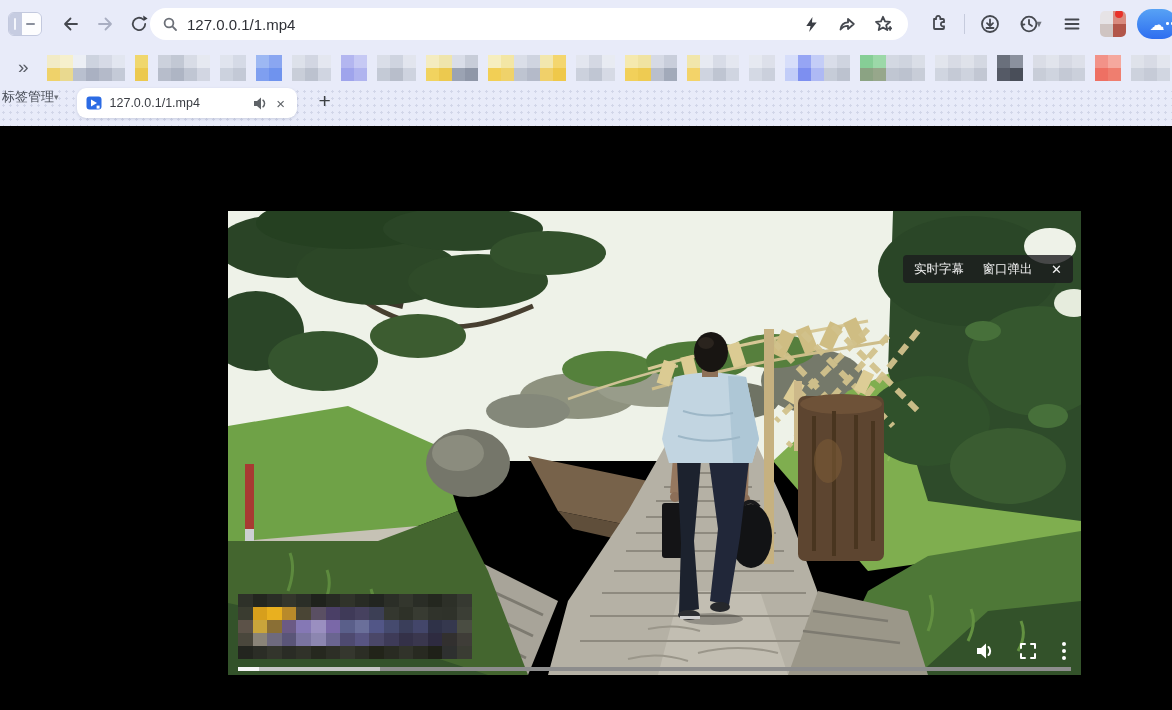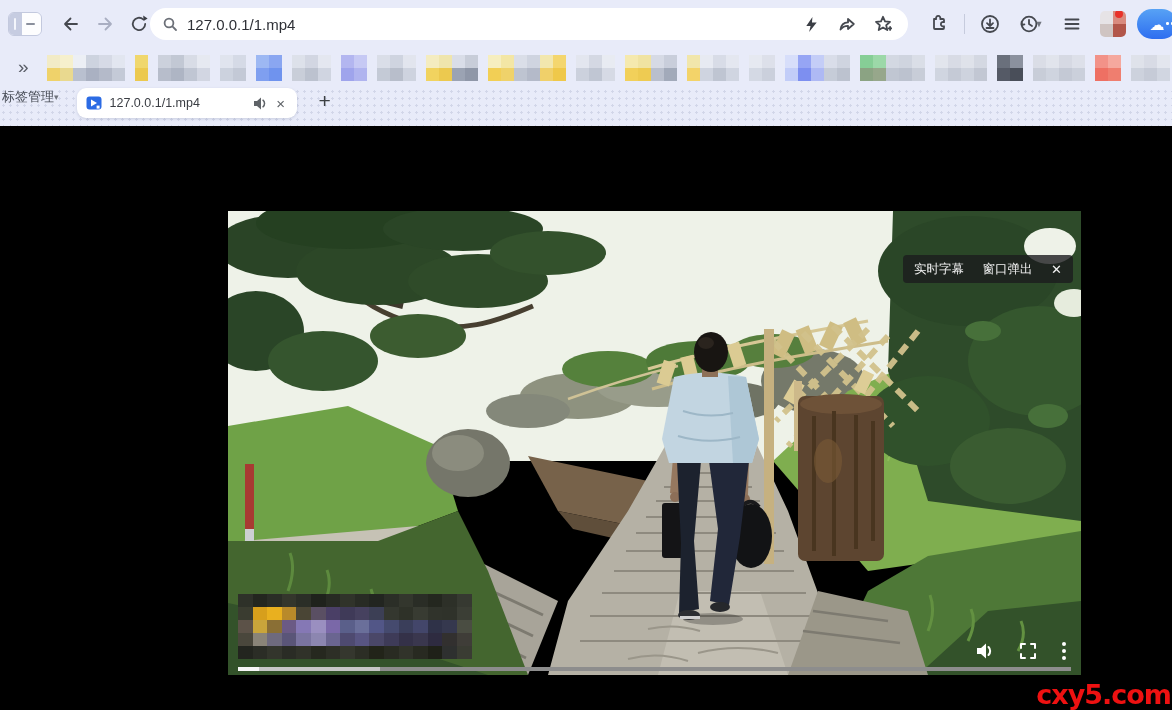--- a/index.html
+++ b/index.html
@@ -661,15 +661,14 @@
           </svg>
         </button>
       </div>
 
       <div class="progress">
         <div class="buffered" style="width: 17%;"></div>
         <div class="played" style="width: 2.5%;"></div>
       </div>
     </div>
 
-    <div class="site-watermark" style="color: rgb(238, 17, 17);">cxy5.com</div>
   </div>
 </div>
 
 </body></html>

